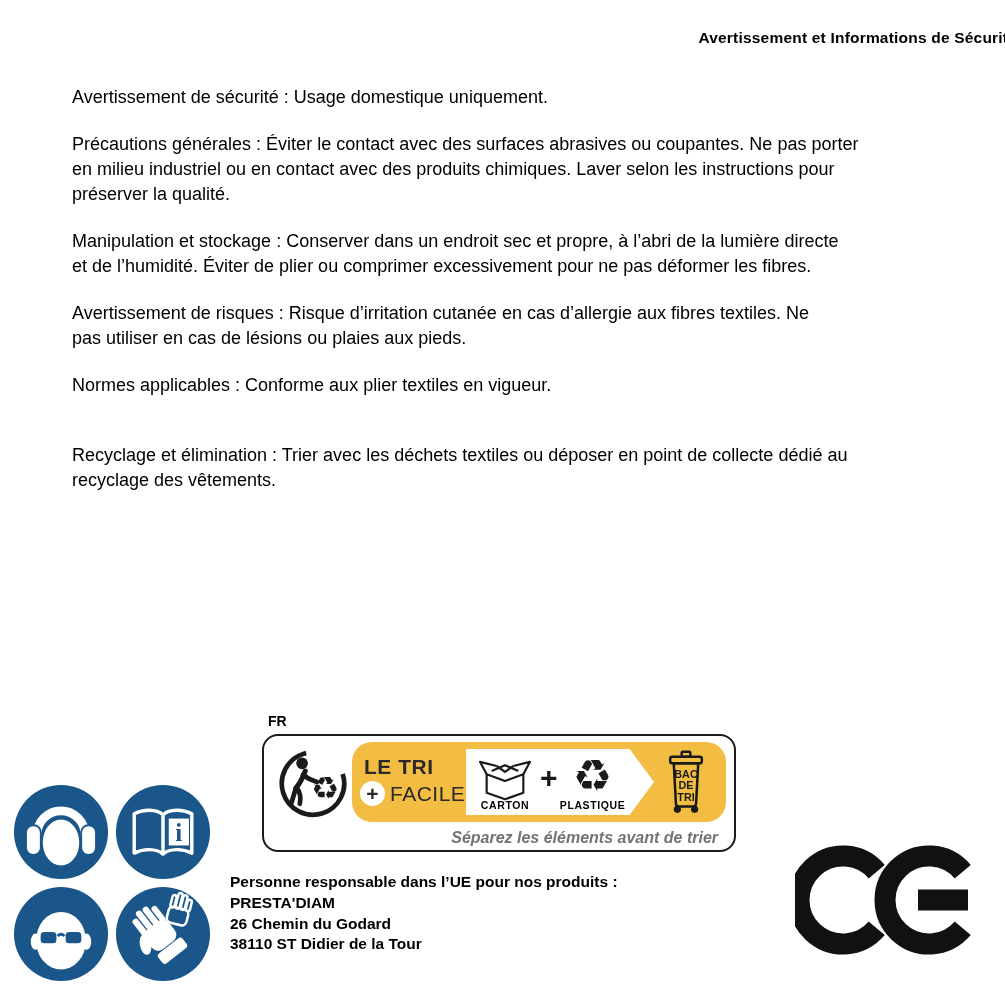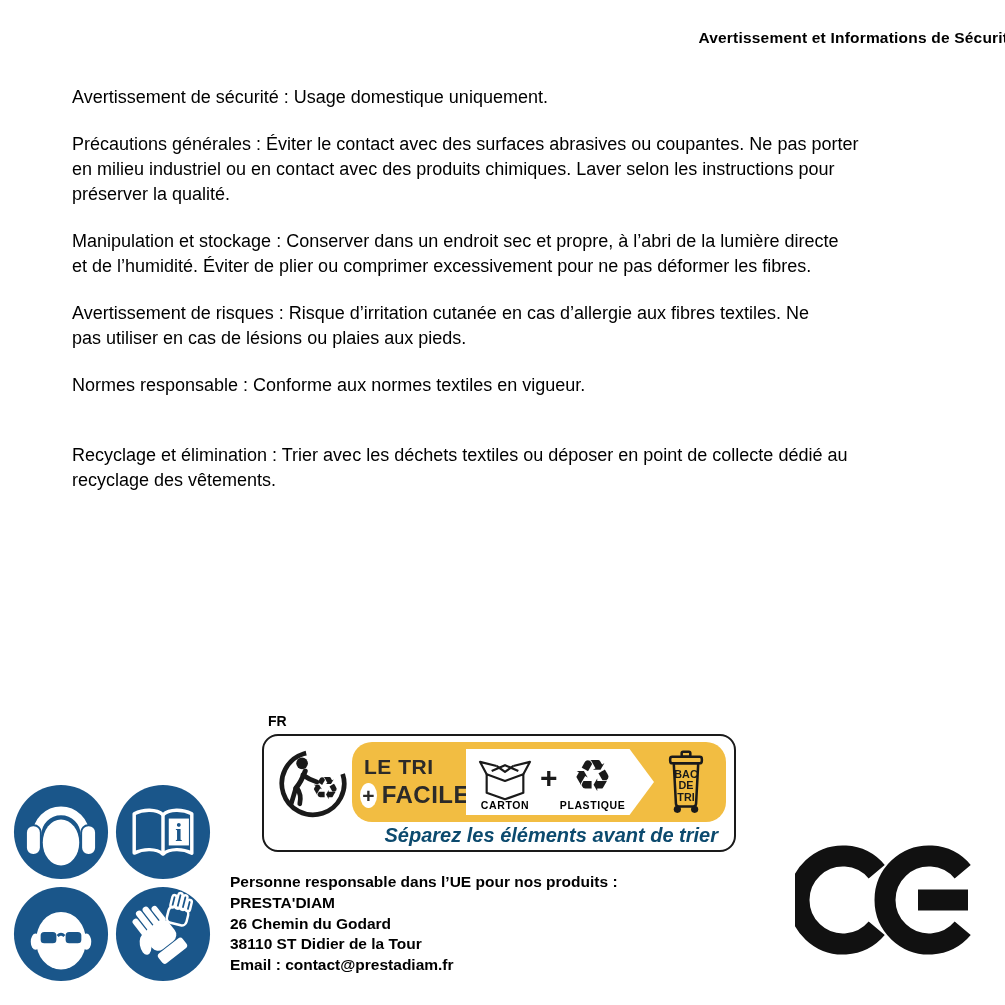--- a/index.html
+++ b/index.html
@@ -24,31 +24,31 @@
   .infotri{position:absolute;left:262px;top:712px;width:474px;}
   .fr-code{font-size:14px;font-weight:bold;margin:0 0 4px 6px;line-height:18px;}
   .tri-card{position:relative;height:114px;background:#fff;border:2px solid #1a1a1a;border-radius:16px;}
   .triman{position:absolute;left:10px;top:6px;width:78px;height:80px;}
   .band{position:absolute;left:88px;top:6px;right:8px;height:80px;border-radius:20px;display:block;}
   .bubble{position:absolute;left:0;top:0;width:118px;height:99px;color:#2b2a29;}
   .bubble .l1{font-size:21px;font-weight:800;margin:13px 0 2px 12px;letter-spacing:.5px;}
   .bubble .l2{display:flex;align-items:center;gap:5px;margin-left:8px;}
   .plus-circle{display:inline-flex;align-items:center;justify-content:center;width:25px;height:25px;
                border-radius:50%;background:#fff;font-size:21px;font-weight:800;line-height:1;}
-  .bubble .l2 .word{font-size:24px;font-weight:700;letter-spacing:.5px;}
+  .bubble .l2 .word{font-size:21px;font-weight:400;letter-spacing:.5px;}
   .island{position:absolute;left:114px;top:7px;width:188px;height:66px;background:#fff;
           clip-path:polygon(0 0,87% 0,100% 50%,87% 100%,0 100%);
           display:flex;align-items:flex-start;justify-content:flex-start;padding:2px 0 0 6px;box-sizing:border-box;}
   .mat{display:flex;flex-direction:column;align-items:center;width:66px;}
   .mat .mat-label{font-size:10.5px;font-weight:bold;letter-spacing:.6px;margin-top:-2px;}
   .mat .recycle-glyph{font-size:44px;line-height:50px;height:50px;color:#1a1a1a;}
   .mid-plus{font-size:30px;font-weight:800;color:#1a1a1a;margin:12px 2px 0 2px;line-height:1;}
   .binzone{position:absolute;right:4px;top:4px;width:72px;height:72px;}
-  .tagline{position:absolute;right:16px;bottom:3px;font-style:italic;font-size:20px;
-           font-weight:bold;color:#0c4a6e;}
+  .tagline{position:absolute;right:16px;bottom:3px;font-style:italic;font-size:16px;
+           font-weight:bold;color:#737373;}
 
   
   .responsible{position:absolute;left:230px;top:872px;width:540px;text-align:left;
                font-size:15.5px;font-weight:bold;line-height:20.8px;}
 
   
   .ce-mark{position:absolute;left:795px;top:843px;width:182px;height:114px;}
 </style>
 </head>
 <body>
@@ -59,21 +59,21 @@
 
   <div class="body-text">
     <p>Avertissement de sécurité : Usage domestique uniquement.</p>
     <p>Précautions générales : Éviter le contact avec des surfaces abrasives ou coupantes. Ne pas porter
 en milieu industriel ou en contact avec des produits chimiques. Laver selon les instructions pour
 préserver la qualité.</p>
     <p>Manipulation et stockage : Conserver dans un endroit sec et propre, à l’abri de la lumière directe
 et de l’humidité. Éviter de plier ou comprimer excessivement pour ne pas déformer les fibres.</p>
     <p>Avertissement de risques : Risque d’irritation cutanée en cas d’allergie aux fibres textiles. Ne
 pas utiliser en cas de lésions ou plaies aux pieds.</p>
-    <p>Normes responsable : Conforme aux normes textiles en vigueur.</p>
+    <p>Normes applicables : Conforme aux plier textiles en vigueur.</p>
     <p class="gap-before">Recyclage et élimination : Trier avec les déchets textiles ou déposer en point de collecte dédié au
 recyclage des vêtements.</p>
   </div>
 
   <div class="icons-grid">
 
     <svg class="iso-icon" viewBox="0 0 100 100">
       <circle cx="50" cy="50" r="49" fill="#1A568A"></circle>
       <path d="M25 53 A25 25 0 0 1 75 53" fill="none" stroke="#fff" stroke-width="9"></path>
       <ellipse cx="50" cy="61" rx="19" ry="24" fill="#fff"></ellipse>
@@ -181,21 +181,20 @@
 
       <div class="tagline">Séparez les éléments avant de trier</div>
     </div>
   </div>
 
   <div class="responsible">
     <div>Personne responsable dans l’UE pour nos produits :</div>
     <div>PRESTA'DIAM</div>
     <div>26 Chemin du Godard</div>
     <div>38110 ST Didier de la Tour</div>
-    <div>Email : contact@prestadiam.fr</div>
   </div>
 
   <svg class="ce-mark" viewBox="0 0 182 114">
     <path d="M81.7 28.7 A44 44 0 1 0 81.7 85.3" fill="none" stroke="#111" stroke-width="21"></path>
     <path d="M167.7 28.7 A44 44 0 1 0 167.7 85.3" fill="none" stroke="#111" stroke-width="21"></path>
     <path d="M123 57 H173" fill="none" stroke="#111" stroke-width="21"></path>
   </svg>
 
 </div>
 

